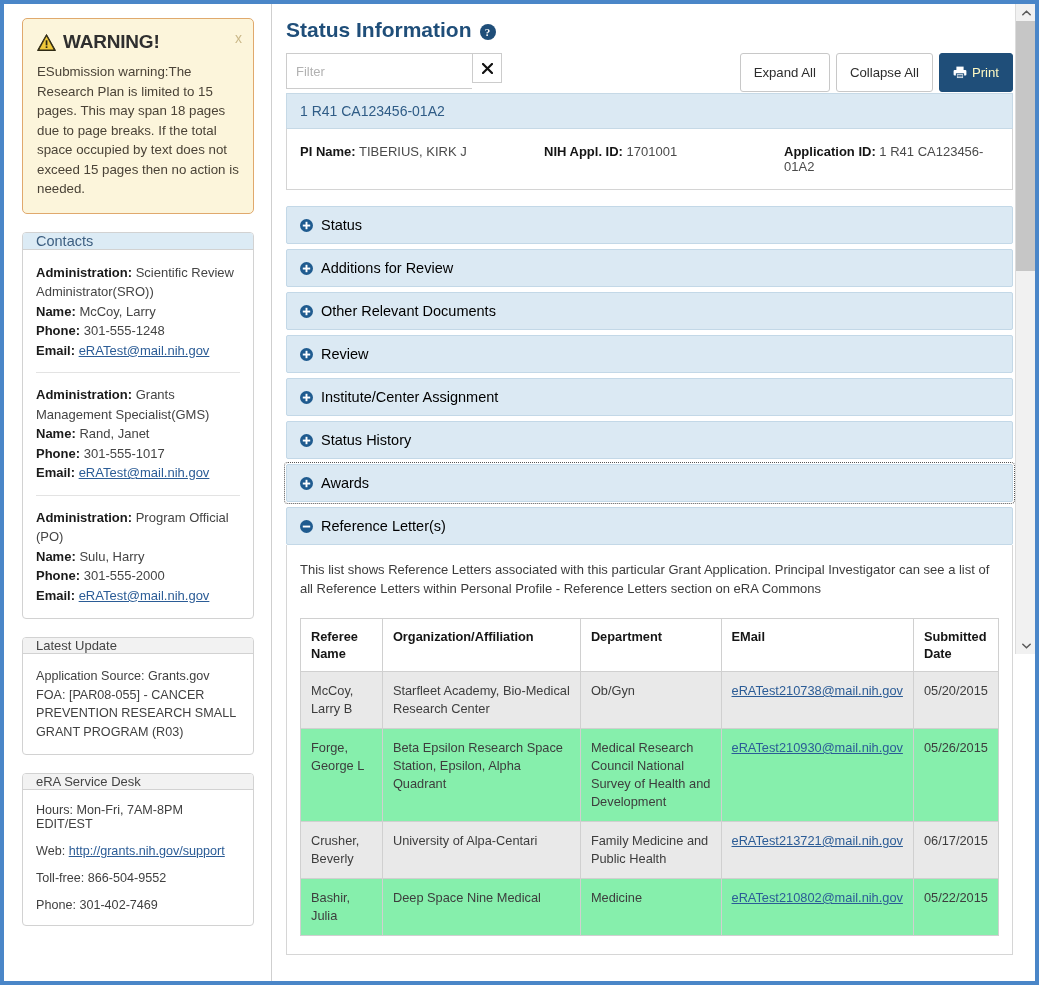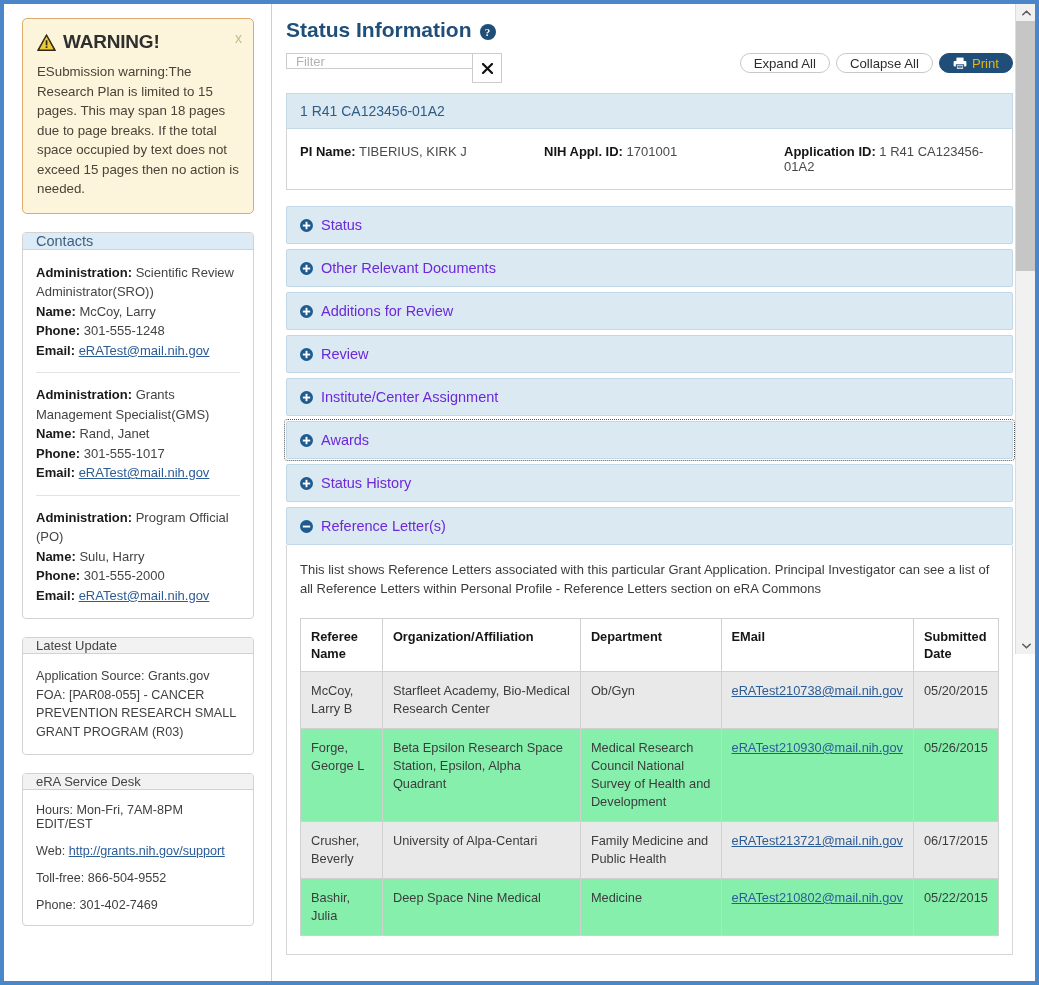--- a/index.html
+++ b/index.html
@@ -170,21 +170,21 @@
   #filter-input {
     width: 186px;
     border: 1px solid #ccc;
     border-right: none;
     padding: 0 9px;
     font-size: 13px;
     color: #333;
     background: #fff;
     outline: none;
     border-radius: 0;
-    height: 16px;
+    height: 36px;
   }
   #filter-input::placeholder { color: #b2b2b2; }
   #filter-clear {
     width: 30px;
     border: 1px solid #ccc;
     background: #fff;
     cursor: pointer;
     font-size: 13px;
     font-weight: bold;
     color: #111;
@@ -192,30 +192,30 @@
     padding: 0;
   }
   #toolbar-spacer { flex: 1 1 auto; }
   .tb-btn {
     border: 1px solid #c8c8c8;
     background: #fff;
     color: #2d2d2d;
     font-size: 13.2px;
     padding: 0 13px;
     margin-left: 6px;
-    border-radius: 10px;
+    border-radius: 3px;
     cursor: pointer;
-    height: 20px;
+    height: 39px;
     display: flex; align-items: center;
     font-family: "Liberation Sans", sans-serif;
   }
   .tb-btn.primary {
     background: #1f4e79;
     border-color: #1f4e79;
-    color: #eab308;
+    color: #fef9c3;
     gap: 5px;
     padding: 0 13px;
   }
   .printer-icon { display: block; }
 
   
   #app-id-bar {
     background: #dbe9f3;
     border: 1px solid #c6d9e6;
     border-bottom: none;
@@ -241,21 +241,21 @@
   .dcell { padding-right: 12px; }
   .dcell.c1 { flex: 0 0 244px; }
   .dcell.c2 { flex: 0 0 240px; }
   .dcell.c3 { flex: 1 1 auto; }
   .dcell.wide { flex: 1 1 auto; }
 
   
   .acc {
     background: #dbe9f3;
     border: 1px solid #c3d8e7;
-    color: #6d28d9;
+    color: #000000;
     font-size: 14.5px;
     padding: 10px 13px;
     margin-bottom: 5px;
     cursor: pointer;
     display: flex;
     align-items: center;
     gap: 8px;
     border-radius: 2px;
   }
   .acc.focused { outline: 1px dotted #555; outline-offset: 1px; }
@@ -448,66 +448,66 @@
         </svg>
         <span>Status</span>
       </div>
 
       <div class="acc">
         <svg class="acc-icon" width="13" height="13" viewBox="0 0 13 13">
           <circle cx="6.5" cy="6.5" r="6.5" fill="#1f5b8f"></circle>
           <rect x="2.8" y="5.6" width="7.4" height="1.9" fill="#fff"></rect>
           <rect x="5.55" y="2.8" width="1.9" height="7.4" fill="#fff"></rect>
         </svg>
+        <span>Additions for Review</span>
+      </div>
+
+      <div class="acc">
+        <svg class="acc-icon" width="13" height="13" viewBox="0 0 13 13">
+          <circle cx="6.5" cy="6.5" r="6.5" fill="#1f5b8f"></circle>
+          <rect x="2.8" y="5.6" width="7.4" height="1.9" fill="#fff"></rect>
+          <rect x="5.55" y="2.8" width="1.9" height="7.4" fill="#fff"></rect>
+        </svg>
         <span>Other Relevant Documents</span>
       </div>
 
       <div class="acc">
         <svg class="acc-icon" width="13" height="13" viewBox="0 0 13 13">
           <circle cx="6.5" cy="6.5" r="6.5" fill="#1f5b8f"></circle>
           <rect x="2.8" y="5.6" width="7.4" height="1.9" fill="#fff"></rect>
           <rect x="5.55" y="2.8" width="1.9" height="7.4" fill="#fff"></rect>
         </svg>
-        <span>Additions for Review</span>
+        <span>Review</span>
       </div>
 
       <div class="acc">
         <svg class="acc-icon" width="13" height="13" viewBox="0 0 13 13">
           <circle cx="6.5" cy="6.5" r="6.5" fill="#1f5b8f"></circle>
           <rect x="2.8" y="5.6" width="7.4" height="1.9" fill="#fff"></rect>
           <rect x="5.55" y="2.8" width="1.9" height="7.4" fill="#fff"></rect>
         </svg>
-        <span>Review</span>
+        <span>Institute/Center Assignment</span>
       </div>
 
       <div class="acc">
         <svg class="acc-icon" width="13" height="13" viewBox="0 0 13 13">
           <circle cx="6.5" cy="6.5" r="6.5" fill="#1f5b8f"></circle>
           <rect x="2.8" y="5.6" width="7.4" height="1.9" fill="#fff"></rect>
           <rect x="5.55" y="2.8" width="1.9" height="7.4" fill="#fff"></rect>
         </svg>
-        <span>Institute/Center Assignment</span>
+        <span>Status History</span>
       </div>
 
       <div class="acc focused">
         <svg class="acc-icon" width="13" height="13" viewBox="0 0 13 13">
           <circle cx="6.5" cy="6.5" r="6.5" fill="#1f5b8f"></circle>
           <rect x="2.8" y="5.6" width="7.4" height="1.9" fill="#fff"></rect>
           <rect x="5.55" y="2.8" width="1.9" height="7.4" fill="#fff"></rect>
         </svg>
         <span>Awards</span>
-      </div>
-
-      <div class="acc">
-        <svg class="acc-icon" width="13" height="13" viewBox="0 0 13 13">
-          <circle cx="6.5" cy="6.5" r="6.5" fill="#1f5b8f"></circle>
-          <rect x="2.8" y="5.6" width="7.4" height="1.9" fill="#fff"></rect>
-          <rect x="5.55" y="2.8" width="1.9" height="7.4" fill="#fff"></rect>
-        </svg>
-        <span>Status History</span>
       </div>
 
       <div class="acc" style="margin-bottom:0;">
         <svg class="acc-icon" width="13" height="13" viewBox="0 0 13 13">
           <circle cx="6.5" cy="6.5" r="6.5" fill="#1f5b8f"></circle>
           <rect x="2.8" y="5.6" width="7.4" height="1.9" fill="#fff"></rect>
         </svg>
         <span>Reference Letter(s)</span>
       </div>
 

